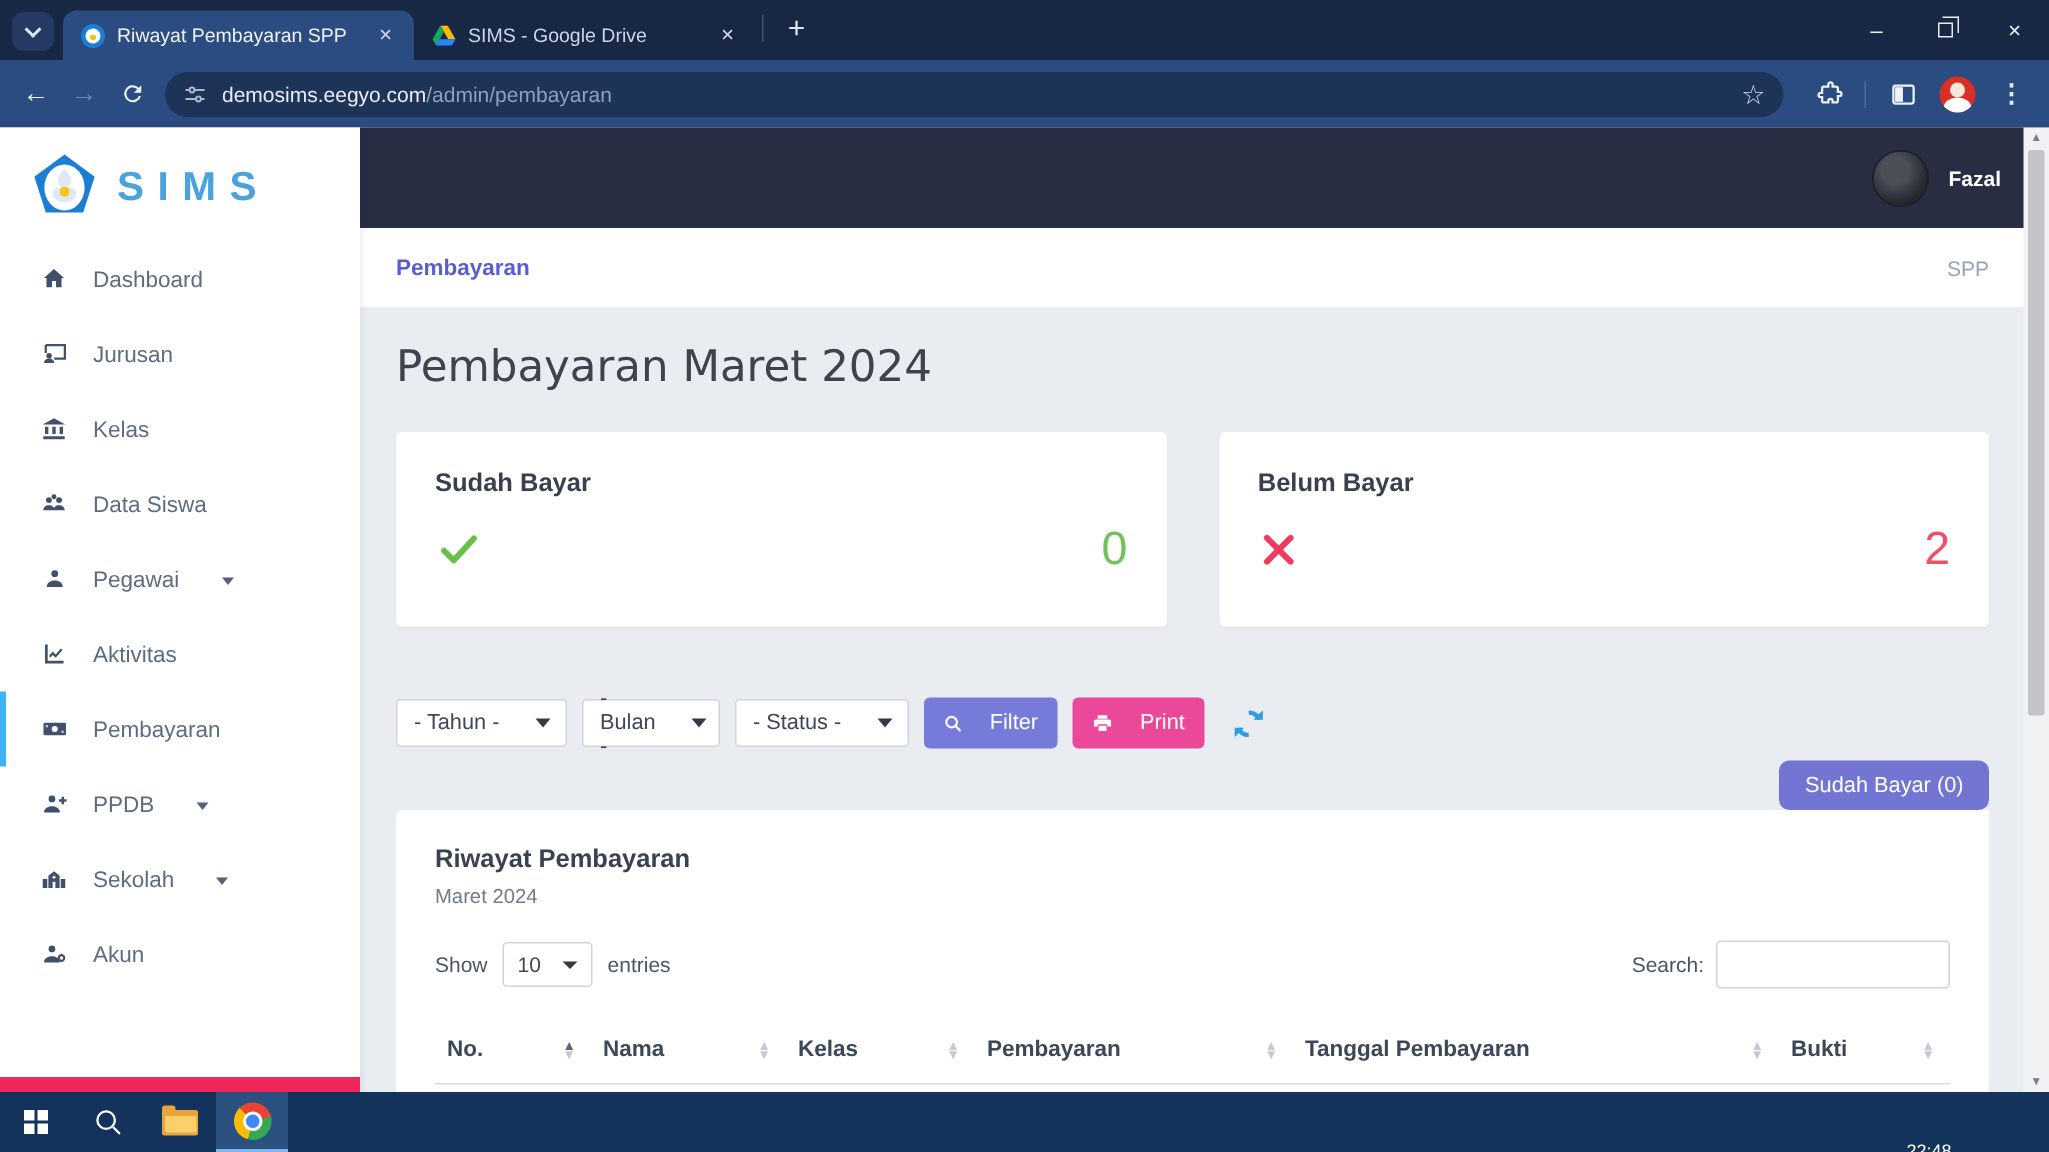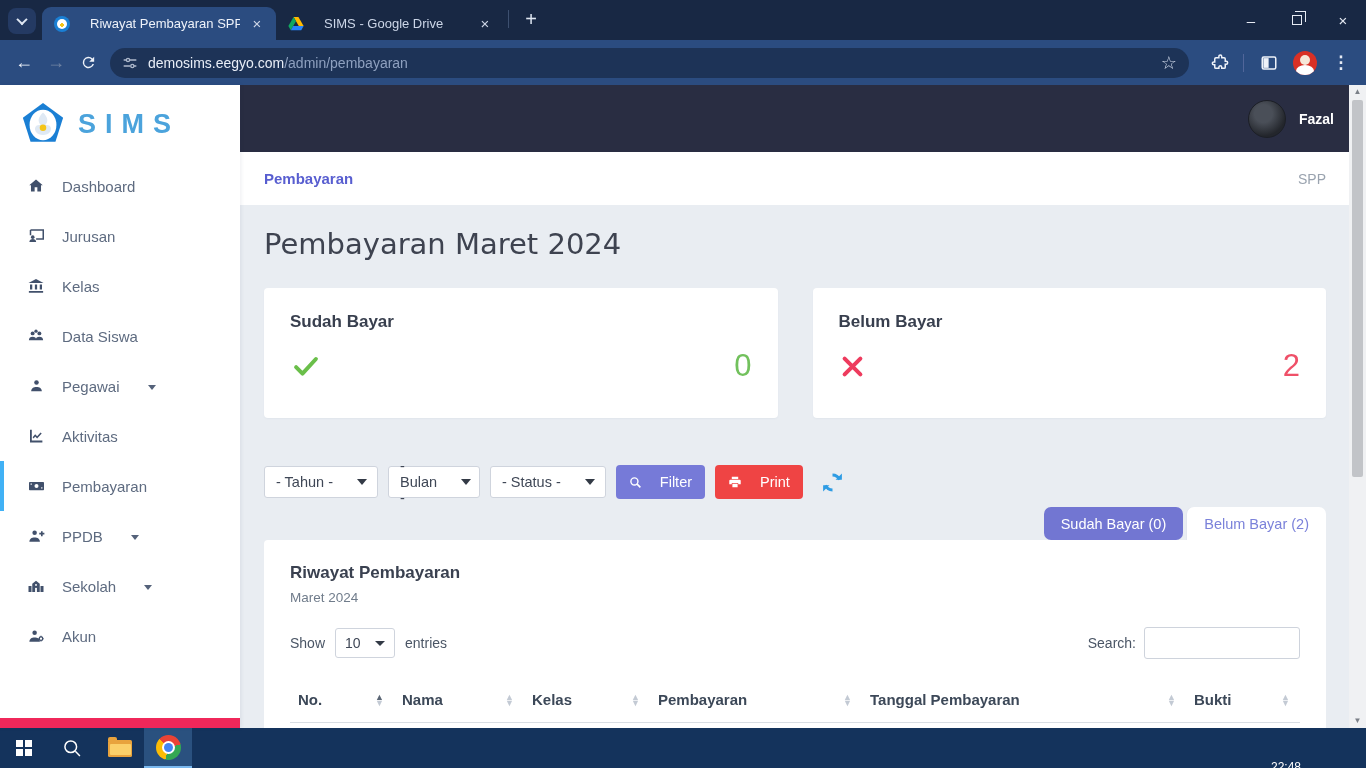--- a/index.html
+++ b/index.html
@@ -9,21 +9,21 @@
 
   
   #tabstrip { height:40px; background:#182844; display:flex; align-items:flex-end; position:relative; }
   .tabsearch { width:28px; height:26px; margin:0 6px 6px 8px; border-radius:8px; background:#243a63;
                display:flex; align-items:center; justify-content:center; }
   .chev-down { width:8px; height:8px; border-right:2px solid #dfe6f2; border-bottom:2px solid #dfe6f2;
                transform:rotate(45deg) translate(-1px,-1px); }
   .tab { height:33px; display:flex; align-items:center; gap:8px; padding:0 10px 0 12px; font-size:13px; }
   .tab.active { background:#2b4c80; border-radius:9px 9px 0 0; width:234px; color:#eef2f9; }
   .tab.inactive { width:228px; color:#ccd6e8; }
-  .tab .title { flex:1; white-space:nowrap; overflow:hidden;margin-left:12px; }
+  .tab .title { flex:1; white-space:nowrap; overflow:hidden; }
   .tab .close { font-size:15px; color:#cdd6e6; width:18px; height:18px; line-height:18px; text-align:center; border-radius:50%; }
   .favicon1 { width:16px; height:16px; border-radius:50%; background:#1a7fd4; position:relative; flex:none; }
   .favicon1::after { content:""; position:absolute; left:3px; top:3px; width:10px; height:10px; border-radius:50%;
                      background:radial-gradient(circle at 50% 60%, #f5c518 0 25%, #fff 26%); }
   .newtab { color:#dfe6f2; font-size:20px; margin:0 0 9px 8px; width:24px; text-align:center; }
   .tabdiv { width:1px; height:18px; background:#3d5070; margin:0 2px 12px 4px; }
   #wincontrols { position:absolute; right:0; top:0; display:flex; height:40px; }
   .winbtn { width:46px; height:40px; display:flex; align-items:center; justify-content:center; color:#e6ebf4; font-size:15px; }
   .restore-glyph { width:10px; height:10px; border:1.5px solid #e6ebf4; position:relative; }
   .restore-glyph::before { content:""; position:absolute; left:2px; bottom:2px; right:-5px; top:-5px;
@@ -80,21 +80,21 @@
   .card-value { font-size:31px; }
   .val-green { color:#72c15d; }
   .val-red { color:#ef5068; }
 
   .filter-row { display:flex; align-items:center; gap:10px; margin-top:47px; }
   .selectbox { height:32px; background:#fff; border:1px solid #cfd4dd; border-radius:3px; display:flex; align-items:center;
                gap:24px; padding:0 10px 0 11px; font-size:14.5px; color:#3f4756; }
   .sel-caret { width:0; height:0; border-left:5px solid transparent; border-right:5px solid transparent; border-top:6px solid #333a46; }
   .btn { height:34px; border-radius:4px; display:flex; align-items:center; gap:18px; padding:0 13px; color:#fff; font-size:14.5px; }
   .btn-filter { background:#767ad8; }
-  .btn-print { background:#ef4444; }
+  .btn-print { background:#ec4899; }
   .refresh { margin-left:8px; }
 
   .tabs-row { display:flex; justify-content:flex-end; gap:4px; margin-top:8px; }
   .ptab { height:33px; display:flex; align-items:center; padding:0 17px; font-size:14.5px; border-radius:7px; }
   .ptab.on { background:#7276d2; color:#ffffff; }
   .ptab.off { background:#ffffff; color:#7b82da; border-radius:7px 7px 0 0; box-shadow:-1px 0 0 #e4e7ef; }
 
   .table-card { background:#ffffff; border-radius:4px 0 0 0; padding:23px 26px 30px; min-height:240px; }
   .tc-title { font-size:17px; font-weight:bold; color:#3a4150; }
   .tc-sub { font-size:13.5px; color:#707c8b; margin-top:7px; }
@@ -391,21 +391,20 @@
             <path d="M12 4.2a8 8 0 0 1 7.3 4.8" fill="none" stroke="#2e9ce4" stroke-width="3"></path>
             <path d="M12 19.8a8 8 0 0 1-7.3-4.8" fill="none" stroke="#2e9ce4" stroke-width="3"></path>
             <path d="M21.8 2.6v6.6h-6.6z" fill="#2e9ce4"></path>
             <path d="M2.2 21.4v-6.6h6.6z" fill="#2e9ce4"></path>
           </svg>
         </div>
       </div>
 
       <div class="tabs-row">
         <div class="ptab on">Sudah Bayar (0)</div>
-        <div class="ptab off">Belum Bayar (2)</div>
       </div>
 
       <div class="table-card">
         <div class="tc-title">Riwayat Pembayaran</div>
         <div class="tc-sub">Maret 2024</div>
         <div class="tc-controls">
           <span>Show</span>
           <span class="show-select">
             <span>10</span>
               <span class="sel-caret" style="border-top-width:5px;"></span>

